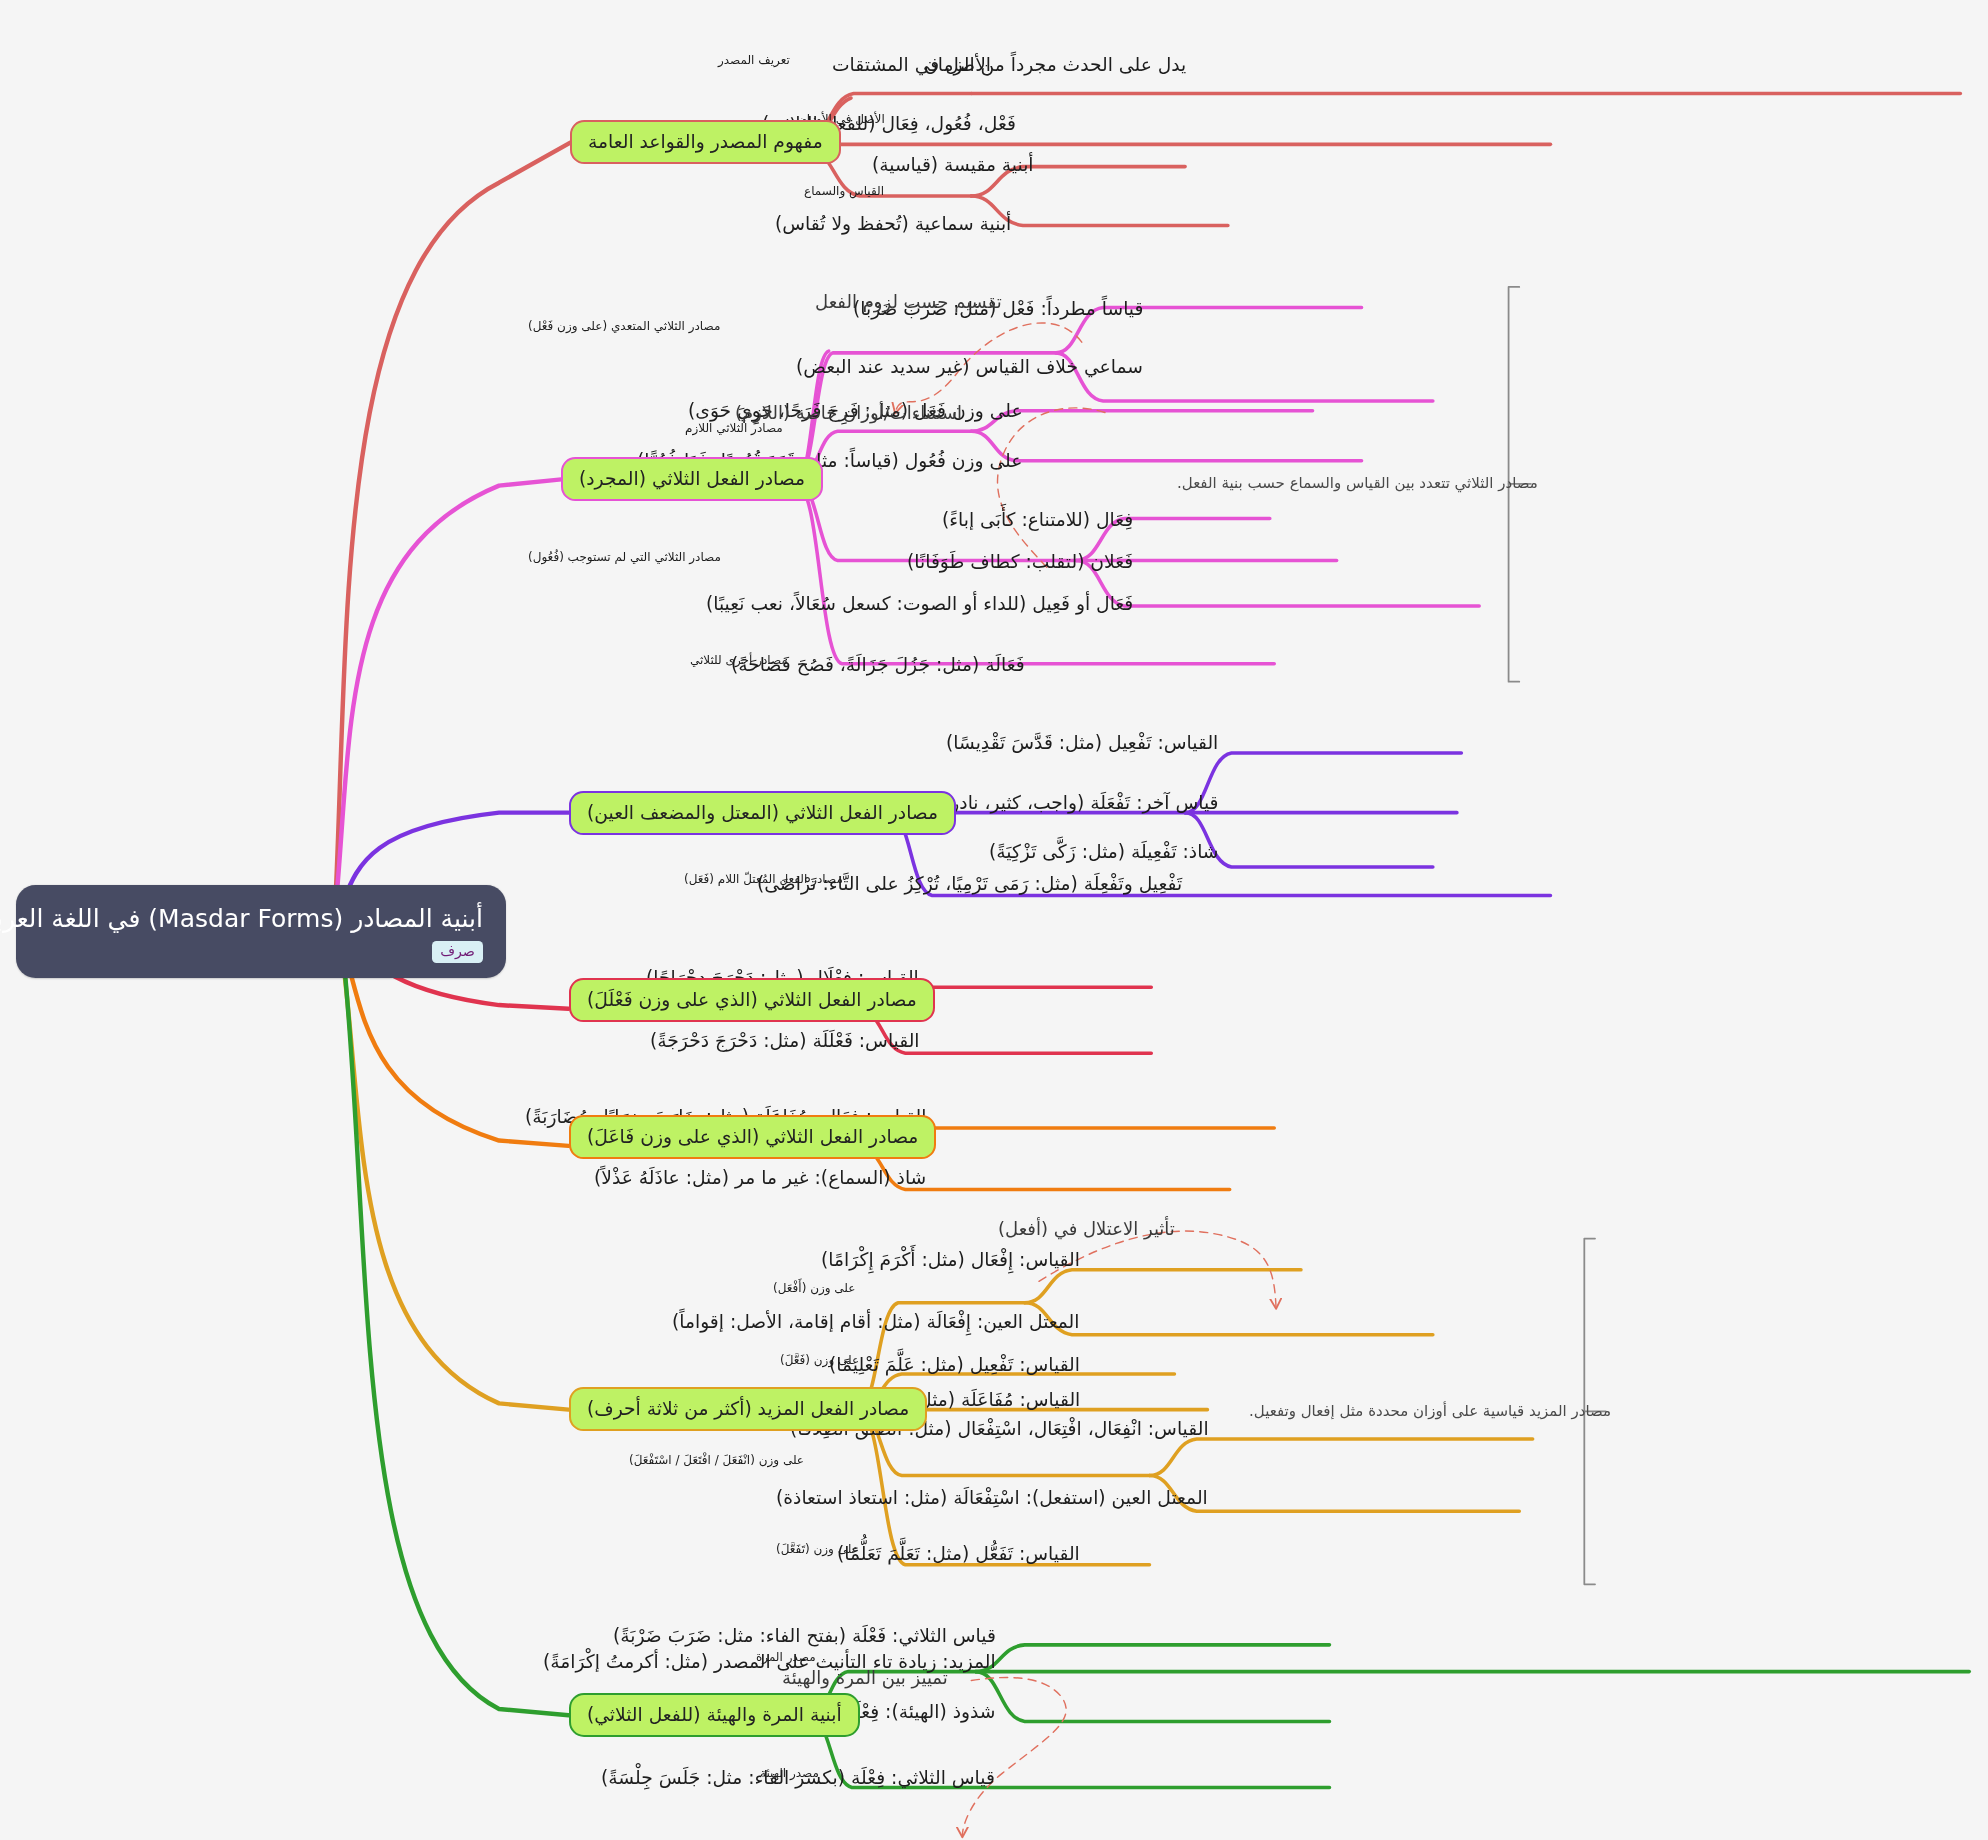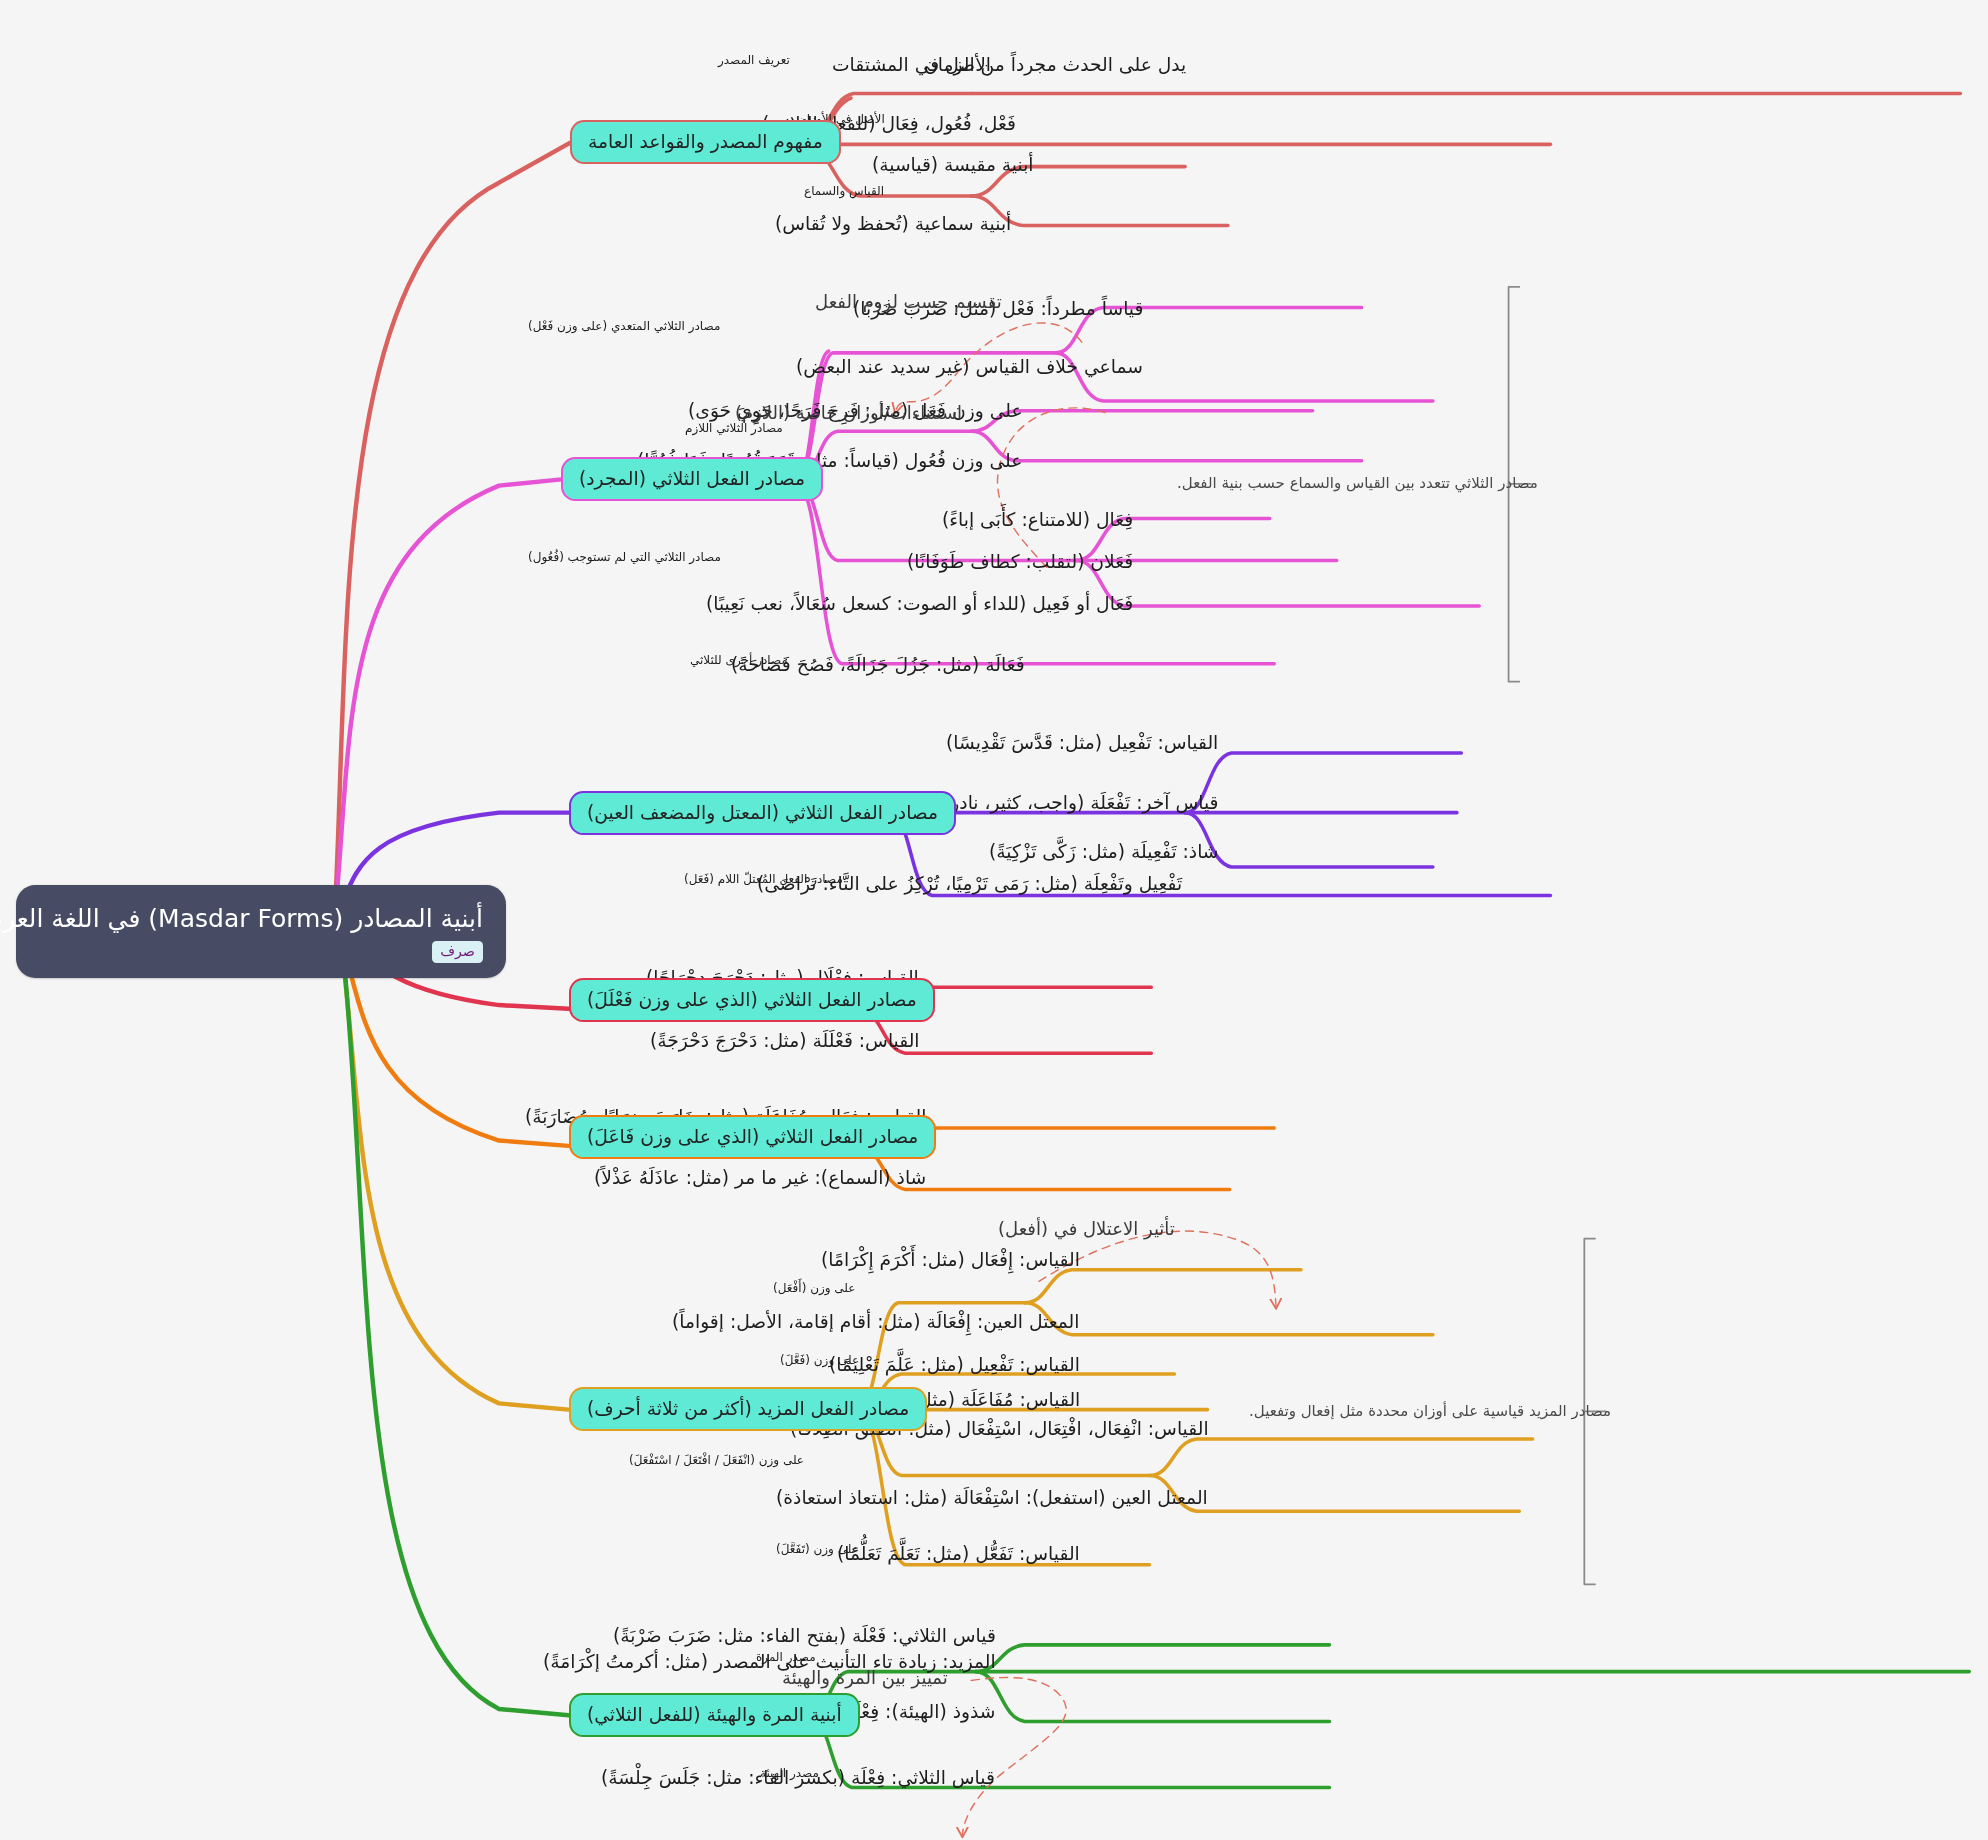--- a/index.html
+++ b/index.html
@@ -36,21 +36,21 @@
     background:#d9f0f5;color:#701a75;
     border-radius:4.5px;
     font-size:14.3px;
     padding:2.7px 8px 3.6px 8px;
     line-height:1.1;
   }
 
   
   .pill{
     position:absolute;
-    background:#5eead4;
+    background:#bef264;
     border:2.7px solid #cc4b4b;
     border-radius:14.3px;
     padding:8px 16px;
     box-sizing:border-box;
     font-size:18.7px;
     color:#222222;
     white-space:nowrap;
     direction:rtl;text-align:center;
     z-index:5;
     line-height:1.3;
@@ -257,21 +257,21 @@
 
   <div class="txt mid" style="left: 629px; top: 1453px;">على وزن (انْفَعَلَ / افْتَعَلَ / اسْتَفْعَلَ)</div>
   <div class="txt leaf" style="left: 790px; top: 1417px;">القياس: انْفِعَال، افْتِعَال، اسْتِفْعَال (مثل: انْطَلَقَ انْطِلاقًا)</div>
   <div class="txt leaf" style="left: 776px; top: 1486px;">المعتل العين (استفعل): اسْتِفْعَالَة (مثل: استعاذ استعاذة)</div>
 
   <div class="txt mid" style="left: 776px; top: 1542px;">على وزن (تَفَعَّلَ)</div>
   <div class="txt leaf" style="left: 837px; top: 1542px;">القياس: تَفَعُّل (مثل: تَعَلَّمَ تَعَلُّمًا)</div>
 
   <div class="summary" style="left: 1249px; top: 1402px;">مصادر المزيد قياسية على أوزان محددة مثل إفعال وتفعيل.</div>
 
-  <div class="pill" style="left:569px;top:1693px;border-color:#2e9e2e;">أبنية المرة والهيئة (للفعل الثلاثي)</div>
+  <div class="pill" style="left:569px;top:1693px;border-color:#2e9e2e;border-radius:15px;">أبنية المرة والهيئة (للفعل الثلاثي)</div>
 
   <div class="txt mid" style="left: 756px; top: 1650px;">مصدر المرة</div>
   <div class="txt leaf" style="left: 613px; top: 1624px;">قياس الثلاثي: فَعْلَة (بفتح الفاء: مثل: ضَرَبَ ضَرْبَةً)</div>
   <div class="txt leaf" style="left: 543px; top: 1650px;">المزيد: زيادة تاء التأنيث على المصدر (مثل: أكرمتُ إكْرَامَةً)</div>
   <div class="txt leaf" style="left: 595px; top: 1700px;">شذوذ (الهيئة): فِعْلَة (بكسر الفاء: مثل: جَلَسَ جِلْسَةً)</div>
 
   <div class="txt mid" style="left: 760px; top: 1766px;">مصدر الهيئة</div>
   <div class="txt leaf" style="left: 601px; top: 1766px;">قياس الثلاثي: فِعْلَة (بكسر الفاء: مثل: جَلَسَ جِلْسَةً)</div>
 
   <div class="rel-label" style="left: 815px; top: 292px;">تقسيم حسب لزوم الفعل</div>

